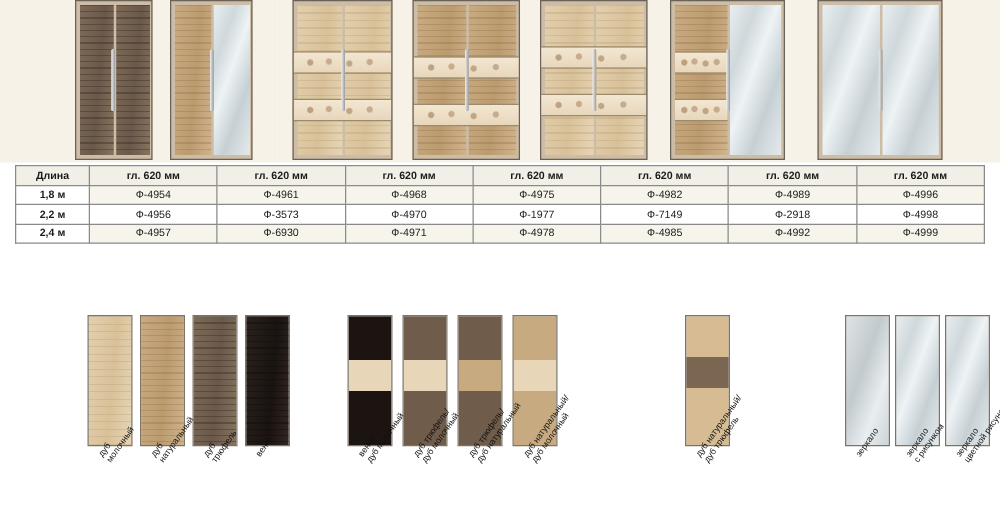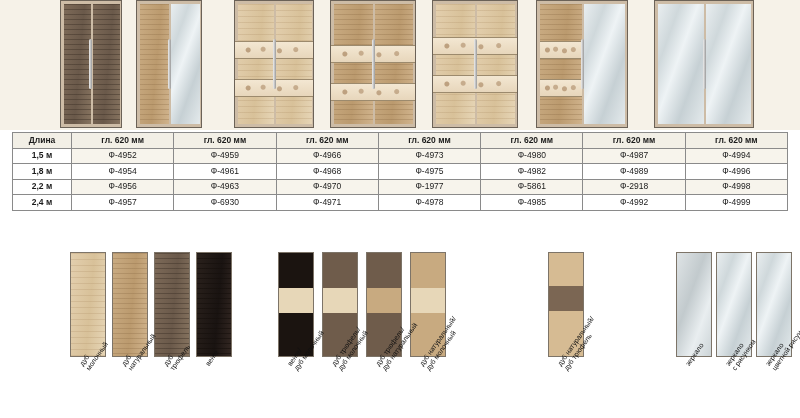--- a/index.html
+++ b/index.html
@@ -195,47 +195,37 @@
           <th>гл. 620 мм</th>
           <th>гл. 620 мм</th>
           <th>гл. 620 мм</th>
           <th>гл. 620 мм</th>
           <th>гл. 620 мм</th>
           <th>гл. 620 мм</th>
           <th>гл. 620 мм</th>
         </tr>
       </thead>
       <tbody>
-        <tr>
-          <td class="len">1,5 м</td>
-          <td>Ф-4952</td>
-          <td>Ф-4959</td>
-          <td>Ф-4966</td>
-          <td>Ф-4973</td>
-          <td>Ф-4980</td>
-          <td>Ф-4987</td>
-          <td>Ф-4994</td>
-        </tr>
         <tr>
           <td class="len">1,8 м</td>
           <td>Ф-4954</td>
           <td>Ф-4961</td>
           <td>Ф-4968</td>
           <td>Ф-4975</td>
           <td>Ф-4982</td>
           <td>Ф-4989</td>
           <td>Ф-4996</td>
         </tr>
         <tr>
           <td class="len">2,2 м</td>
           <td>Ф-4956</td>
-          <td>Ф-4963</td>
+          <td>Ф-3573</td>
           <td>Ф-4970</td>
           <td>Ф-1977</td>
-          <td>Ф-5861</td>
+          <td>Ф-7149</td>
           <td>Ф-2918</td>
           <td>Ф-4998</td>
         </tr>
         <tr>
           <td class="len">2,4 м</td>
           <td>Ф-4957</td>
           <td>Ф-6930</td>
           <td>Ф-4971</td>
           <td>Ф-4978</td>
           <td>Ф-4985</td>

